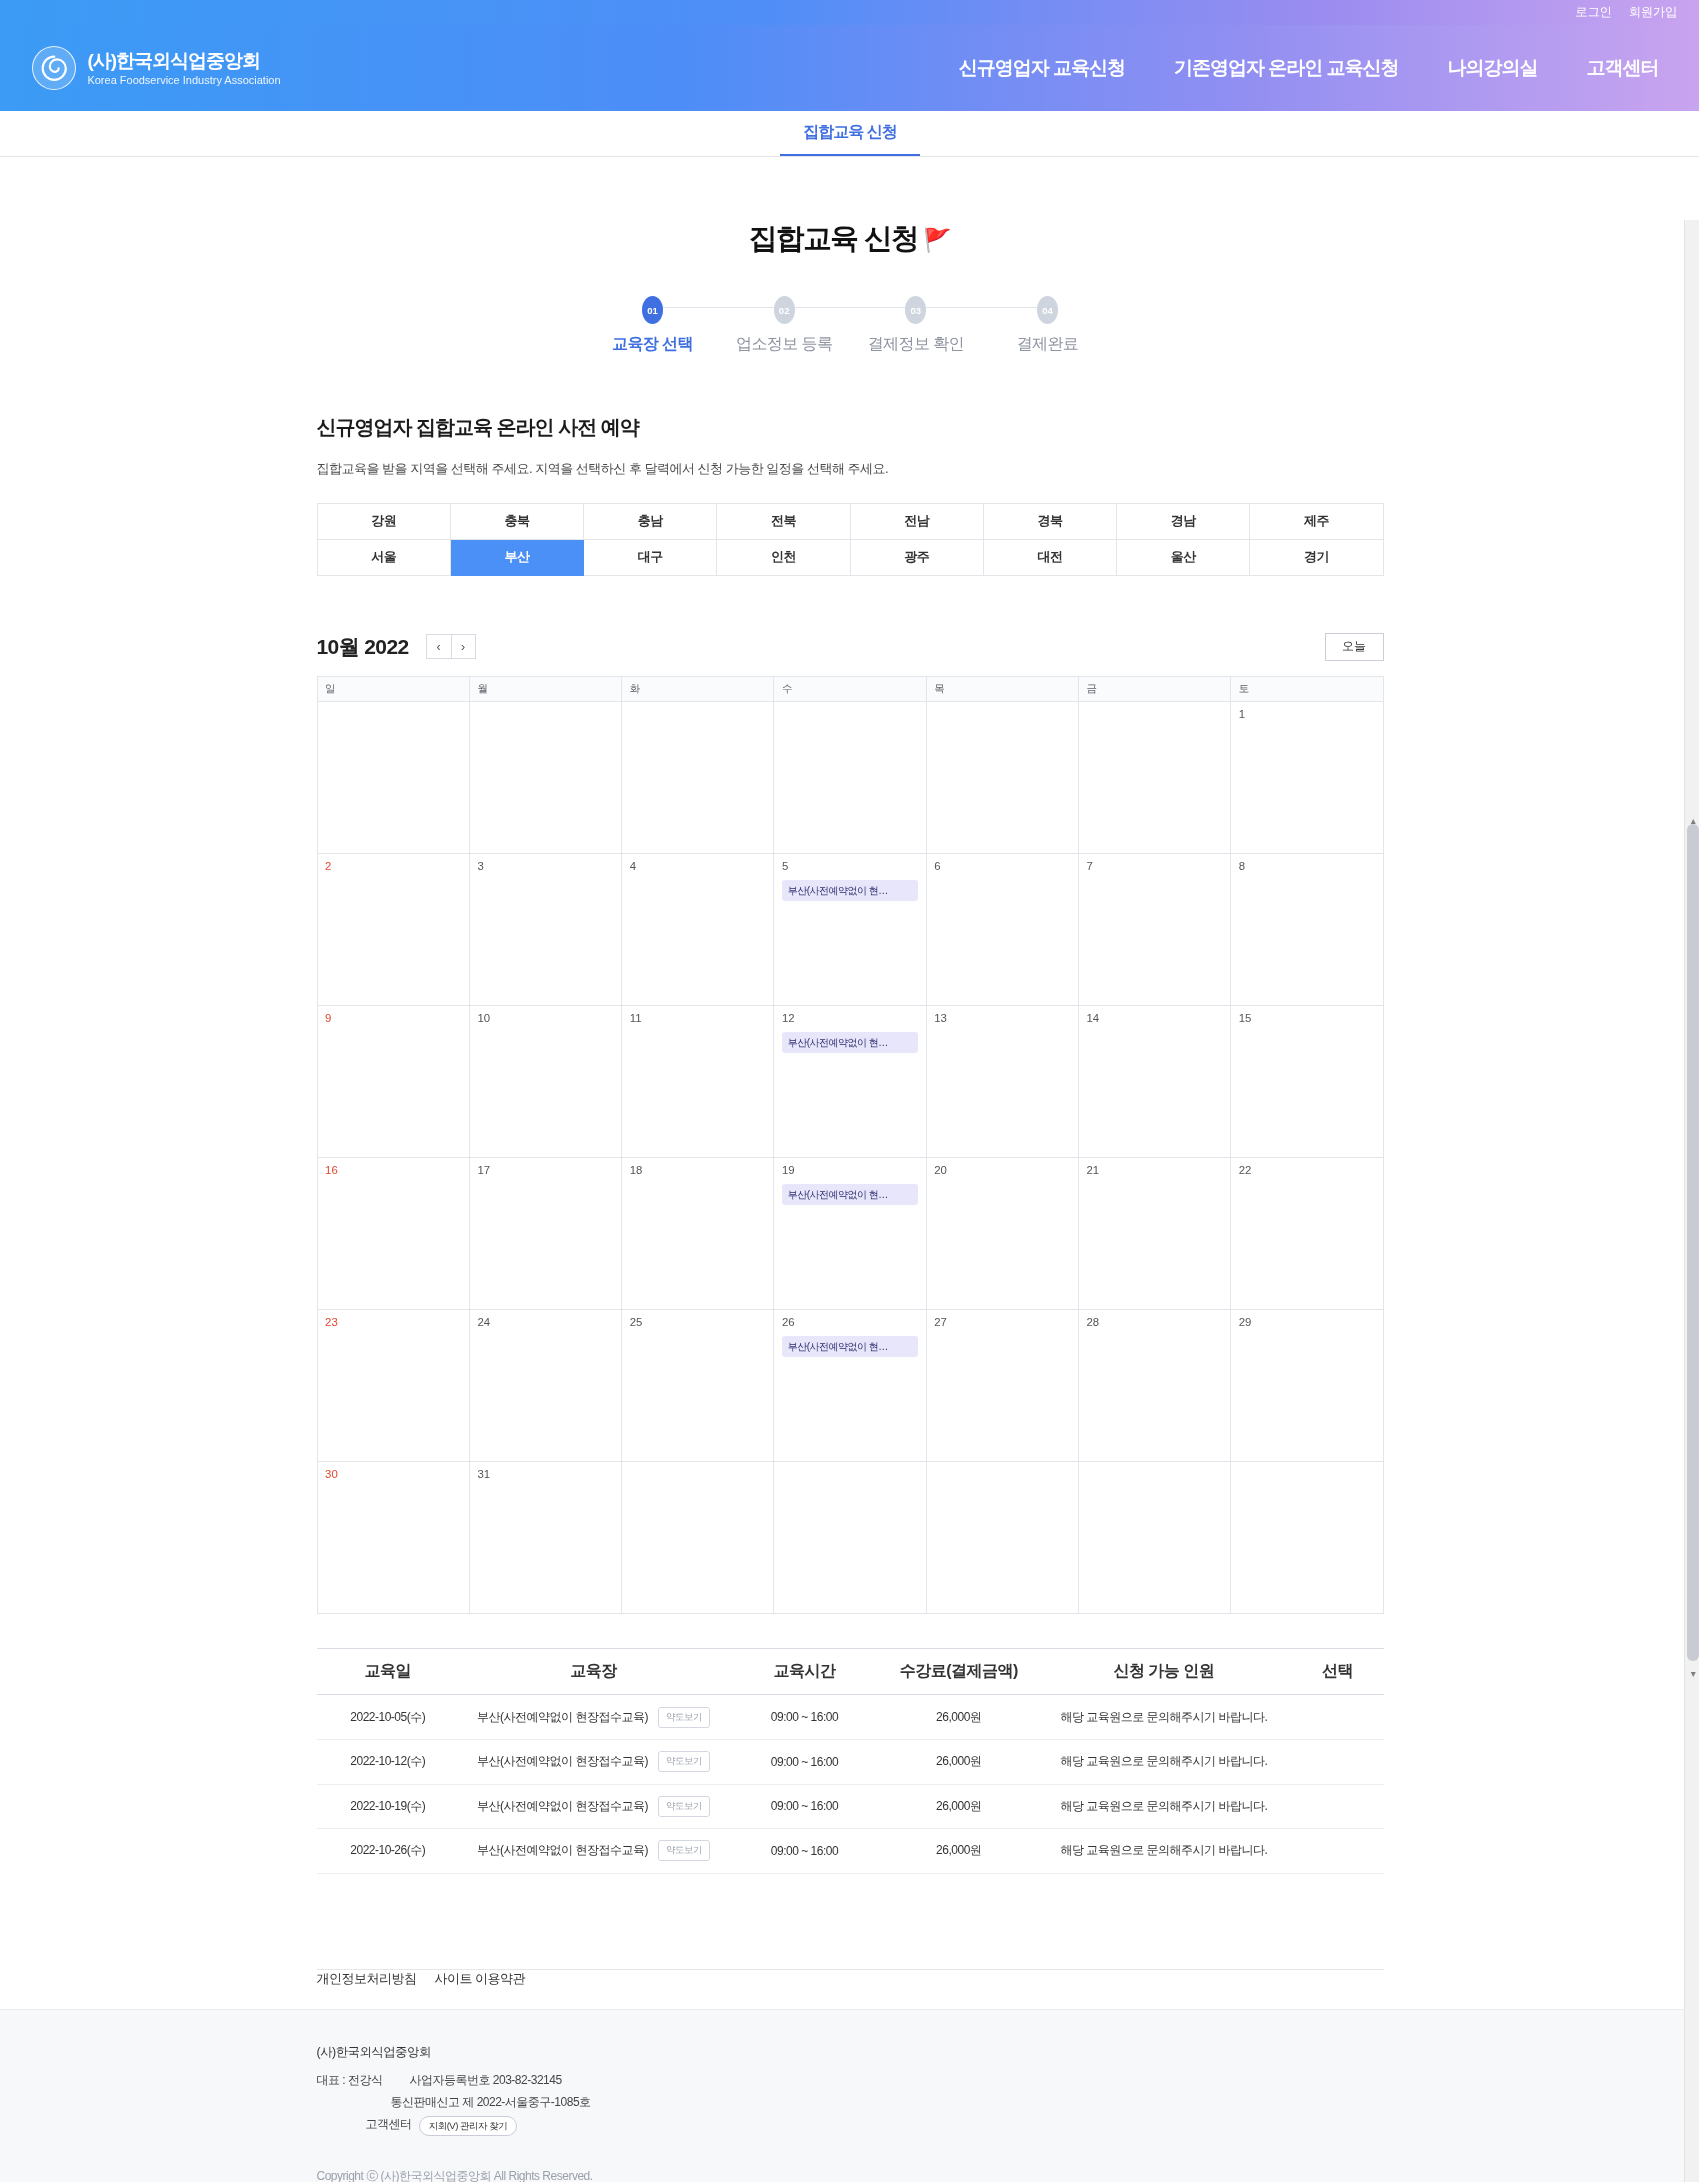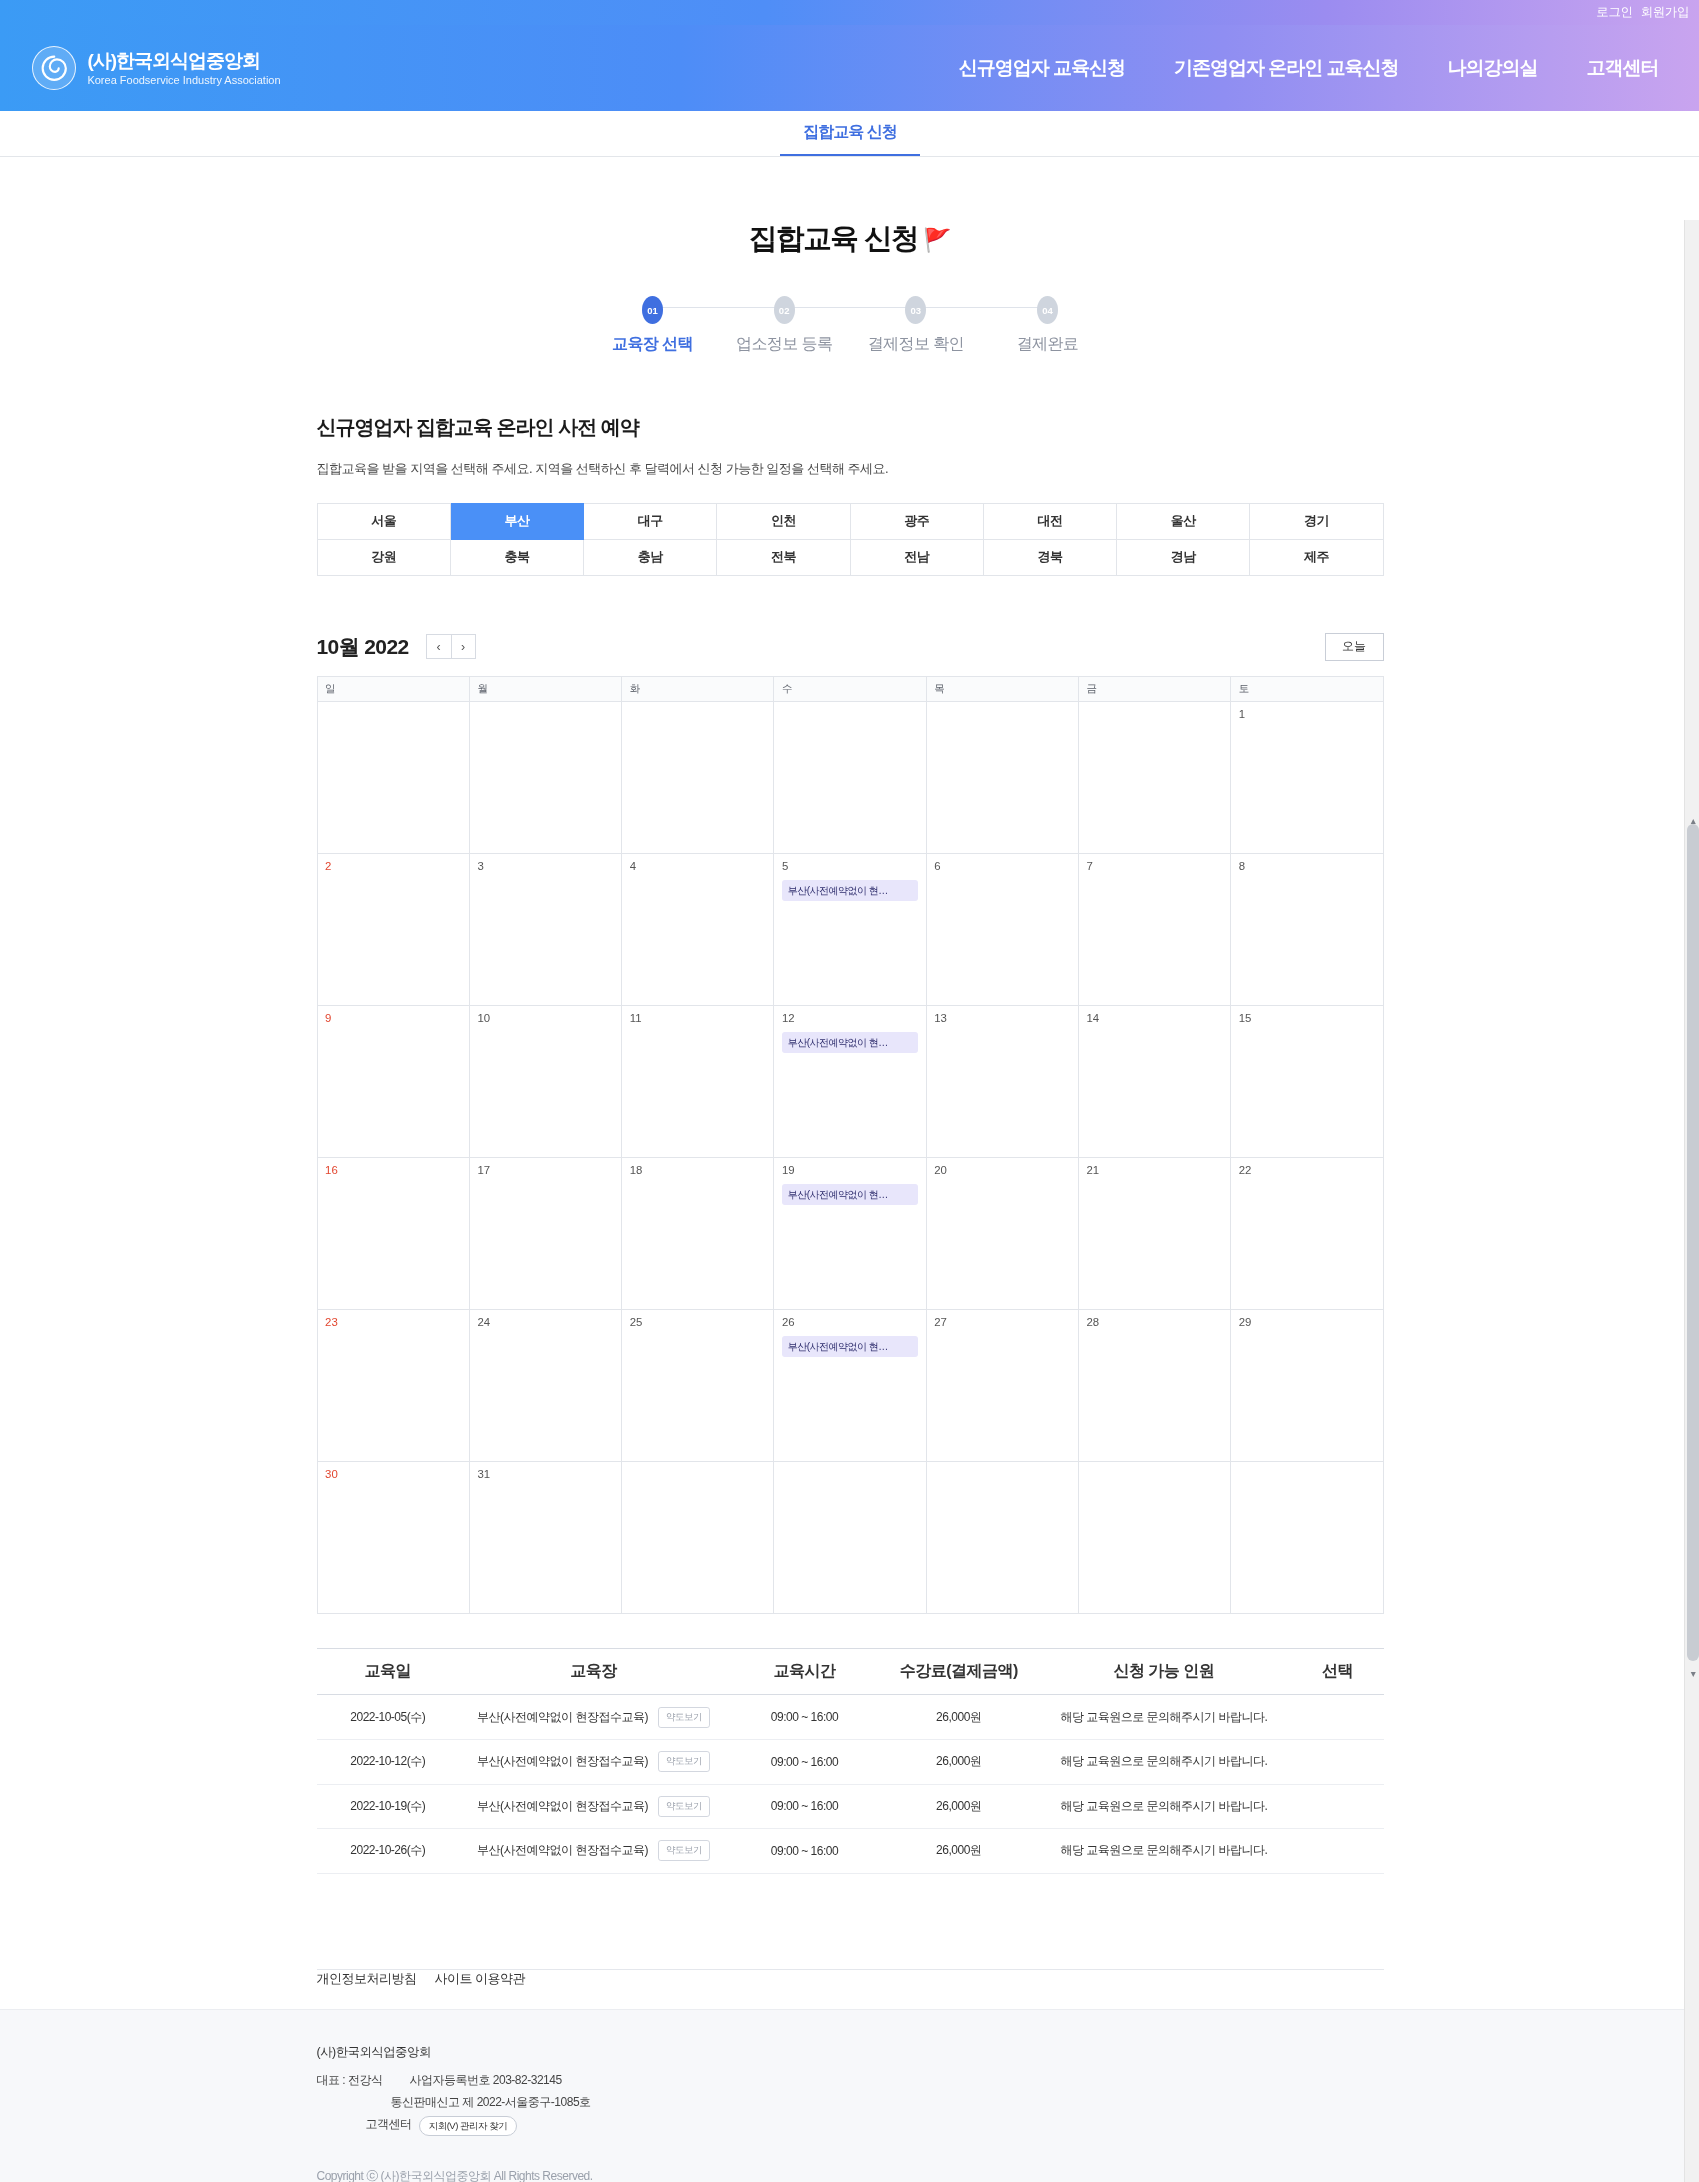--- a/index.html
+++ b/index.html
@@ -12,22 +12,22 @@
     -webkit-font-smoothing:antialiased;
   }
 
   
   .topstrip {
     height:25px;
     background:linear-gradient(90deg,#3b9bf5 0%,#4f8ef7 45%,#9b8cf0 78%,#c9a4ef 100%);
     display:flex;
     align-items:center;
     justify-content:flex-end;
-    padding-right:11px;
-    gap:8px;
+    padding-right:23px;
+    gap:17px;
   }
   .topstrip a {
     color:#fff; font-size:12.4px; text-decoration:none; letter-spacing:-0.3px;
   }
 
   .header {
     height:86px;
     background:linear-gradient(90deg,#3b9bf5 0%,#4d8df7 40%,#8f8ef2 72%,#c9a4ef 100%);
     display:flex;
     align-items:center;
@@ -358,38 +358,38 @@
   </div>
 
   <div class="wrap">
 
     <h2 class="sec-title">신규영업자 집합교육 온라인 사전 예약</h2>
     <p class="sec-desc">집합교육을 받을 지역을 선택해 주세요. 지역을 선택하신 후 달력에서 신청 가능한 일정을 선택해 주세요.</p>
 
     <table class="regions">
       <tbody>
           <tr>
+        <td>강원</td>
+        <td>충북</td>
+        <td>충남</td>
+        <td>전북</td>
+        <td>전남</td>
+        <td>경북</td>
+        <td>경남</td>
+        <td>제주</td>
+      </tr>
+      <tr>
         <td>서울</td>
         <td class="sel">부산</td>
         <td>대구</td>
         <td>인천</td>
         <td>광주</td>
         <td>대전</td>
         <td>울산</td>
         <td>경기</td>
-      </tr>
-      <tr>
-        <td>강원</td>
-        <td>충북</td>
-        <td>충남</td>
-        <td>전북</td>
-        <td>전남</td>
-        <td>경북</td>
-        <td>경남</td>
-        <td>제주</td>
       </tr>
     </tbody>
       </table>
 
     <div class="cal-toolbar">
       <div class="cal-month">10월 2022</div>
       <div class="navbtns">
         <div class="navbtn first">‹</div>
         <div class="navbtn">›</div>
       </div>

